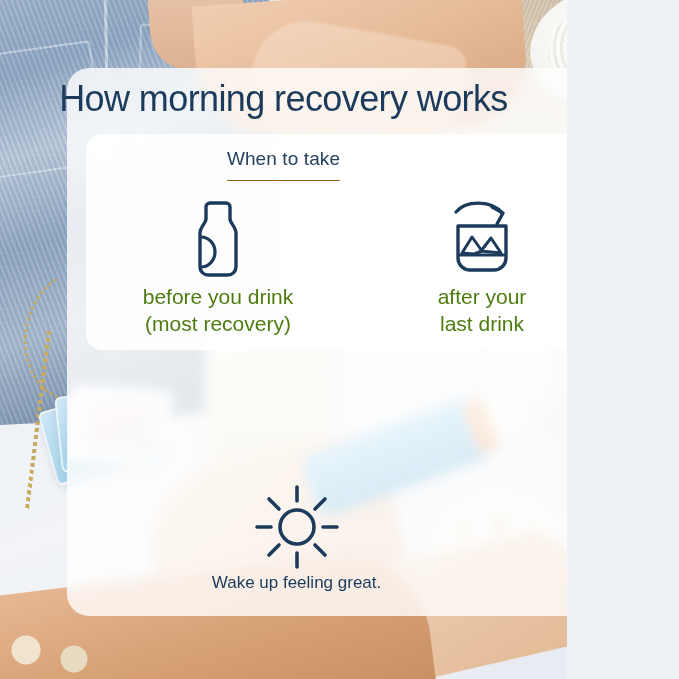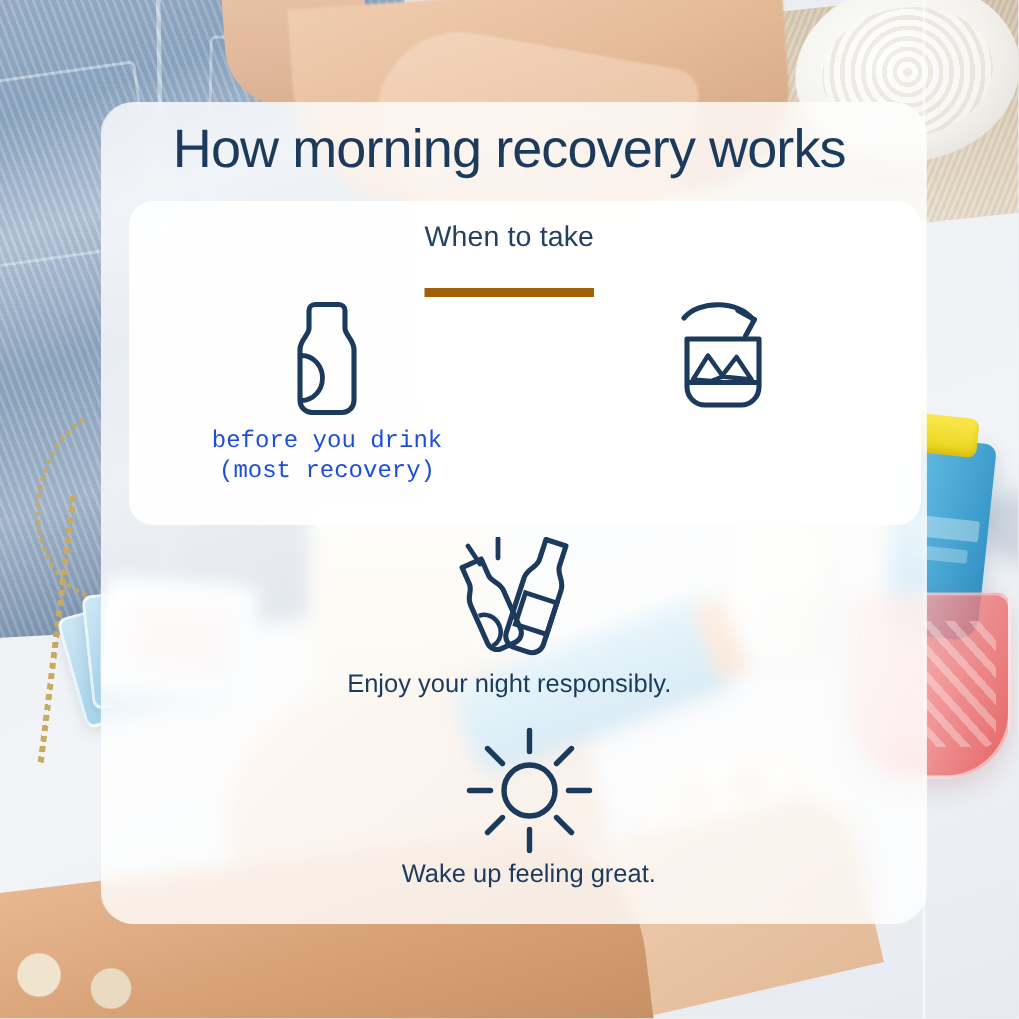--- a/index.html
+++ b/index.html
@@ -2,21 +2,21 @@
 <html><head>
 <meta charset="utf-8">
 <style>
   html,body{margin:0;padding:0;}
   body{
     width:679px;height:679px;
     font-family:"Liberation Sans", sans-serif;
     background:#eef1f5;
     overflow:hidden;
   }
-  #stage{position:relative;width:679px;height:679px;overflow:hidden;background:#e9edf2;}
+  #stage{position:relative;width:567px;height:679px;overflow:hidden;background:#e9edf2;}
 
   
   .photo{position:absolute;inset:0;}
 
   
   .tabletop{position:absolute;left:0;top:0;width:679px;height:679px;
     background:linear-gradient(160deg,#e4e9ef 0%,#eef1f5 35%,#f2f4f7 60%,#e7ebf1 100%);}
 
   
   .carpet{position:absolute;right:-10px;top:-10px;width:330px;height:150px;
@@ -169,27 +169,27 @@
 
   
   .title{
     position:absolute;left:0;right:0;top:78px;text-align:center;
     font-size:36px;font-weight:400;letter-spacing:-.6px;color:#1b3a5c;
     font-family:"Liberation Sans", sans-serif;
   }
   .subtitle-wrap{position:absolute;left:0;right:0;top:148px;text-align:center;}
   .subtitle{
     display:inline-block;font-size:19px;color:#26415f;letter-spacing:.1px;
-    padding-bottom:22px;border-bottom:6px solid #a16207;
+    padding-bottom:10px;border-bottom:1px solid #a16207;
   }
 
   .cols{position:absolute;left:86px;top:196px;width:528px;display:flex;}
   .col{flex:1;display:flex;flex-direction:column;align-items:center;}
   .col .icon{height:82px;display:flex;align-items:center;justify-content:center;}
-  .col .cap{margin-top:6px;text-align:center;font-size:16px;line-height:1.28;color:#1d4ed8;font-family:Liberation Mono, monospace;}
+  .col .cap{margin-top:6px;text-align:center;font-size:21px;line-height:1.28;color:#4d7c0f;}
 
   .mid{position:absolute;left:0;right:0;top:358px;text-align:center;}
   .mid .icon{height:86px;display:flex;align-items:center;justify-content:center;}
   .mid .cap{margin-top:2px;font-size:17px;color:#1b3a5c;}
 
   .low{position:absolute;left:0;right:0;top:483px;text-align:center;padding-left:26px;}
   .low .icon{height:88px;display:flex;align-items:center;justify-content:center;}
   .low .cap{margin-top:2px;font-size:17px;color:#1b3a5c;}
 
   svg{display:block;}
@@ -287,40 +287,27 @@
       <div class="icon">
         <svg width="76" height="82" viewBox="0 0 76 82">
           <path d="M12 16 C22 4 48 4 58 17" fill="none" stroke="#1b3a5c" stroke-width="3.4" stroke-linecap="round"></path>
           <path d="M48 11 L59 17 L53 28" fill="none" stroke="#1b3a5c" stroke-width="3.4" stroke-linecap="round" stroke-linejoin="round"></path>
           <path d="M14 30 h48 v32 a12 12 0 0 1 -12 12 h-24 a12 12 0 0 1 -12 -12 z" fill="none" stroke="#1b3a5c" stroke-width="3.4" stroke-linejoin="round"></path>
           <line x1="14" y1="59" x2="62" y2="59" stroke="#1b3a5c" stroke-width="3.2"></line>
           <path d="M18 57 L28 41 L38 55 L30 58 Z" fill="none" stroke="#1b3a5c" stroke-width="3" stroke-linejoin="round"></path>
           <path d="M37 55 L47 42 L57 57 Z" fill="none" stroke="#1b3a5c" stroke-width="3" stroke-linejoin="round"></path>
         </svg>
       </div>
+      <div class="cap">
+        <div>after your</div>
+        <div>last drink</div>
+      </div>
     </div>
   </div>
 
-  <div class="mid">
-    <div class="icon">
-      <svg width="104" height="86" viewBox="0 0 104 86">
-        <line x1="24" y1="6" x2="32" y2="18" stroke="#1b3a5c" stroke-width="3.2" stroke-linecap="round"></line>
-        <line x1="44" y1="1" x2="44" y2="14" stroke="#1b3a5c" stroke-width="3.2" stroke-linecap="round"></line>
-        <g transform="rotate(-24 42 50)">
-          <path d="M34 14 h14 v12 c0 5 5 7 5 13 v28 a7 7 0 0 1 -7 7 h-10 a7 7 0 0 1 -7 -7 v-28 c0 -6 5 -8 5 -13 z" fill="none" stroke="#1b3a5c" stroke-width="3.4" stroke-linejoin="round"></path>
-          <path d="M31 48 a10 11 0 0 1 0 22" fill="none" stroke="#1b3a5c" stroke-width="3"></path>
-        </g>
-        <g transform="rotate(18 70 46)">
-          <path d="M62 2 h14 v14 c0 6 6 8 6 15 v38 a8 8 0 0 1 -8 8 h-10 a8 8 0 0 1 -8 -8 v-38 c0 -7 6 -9 6 -15 z" fill="none" stroke="#1b3a5c" stroke-width="3.4" stroke-linejoin="round"></path>
-          <rect x="60" y="40" width="22" height="22" fill="none" stroke="#1b3a5c" stroke-width="3.2"></rect>
-        </g>
-      </svg>
-    </div>
-    <div class="cap">Enjoy your night responsibly.</div>
-  </div>
 
   <div class="low">
     <div class="icon">
       <svg width="92" height="88" viewBox="0 0 92 88">
         <circle cx="46" cy="44" r="17" fill="none" stroke="#1b3a5c" stroke-width="3.6"></circle>
         <g stroke="#1b3a5c" stroke-width="3.6" stroke-linecap="round">
           <line x1="46" y1="4" x2="46" y2="18"></line>
           <line x1="46" y1="70" x2="46" y2="84"></line>
           <line x1="6" y1="44" x2="20" y2="44"></line>
           <line x1="72" y1="44" x2="86" y2="44"></line>

